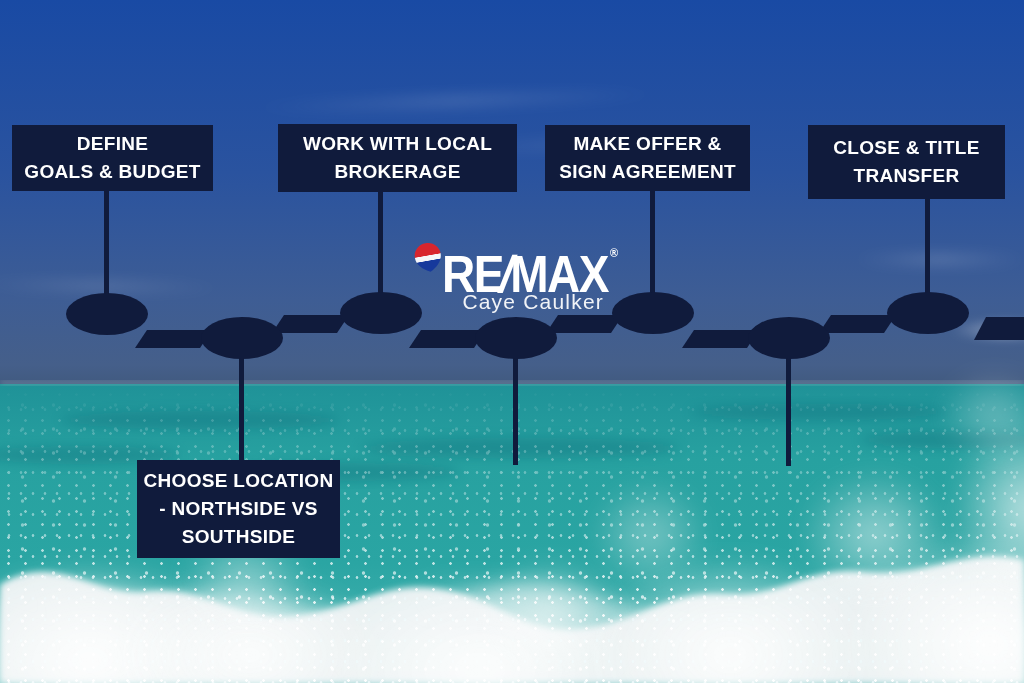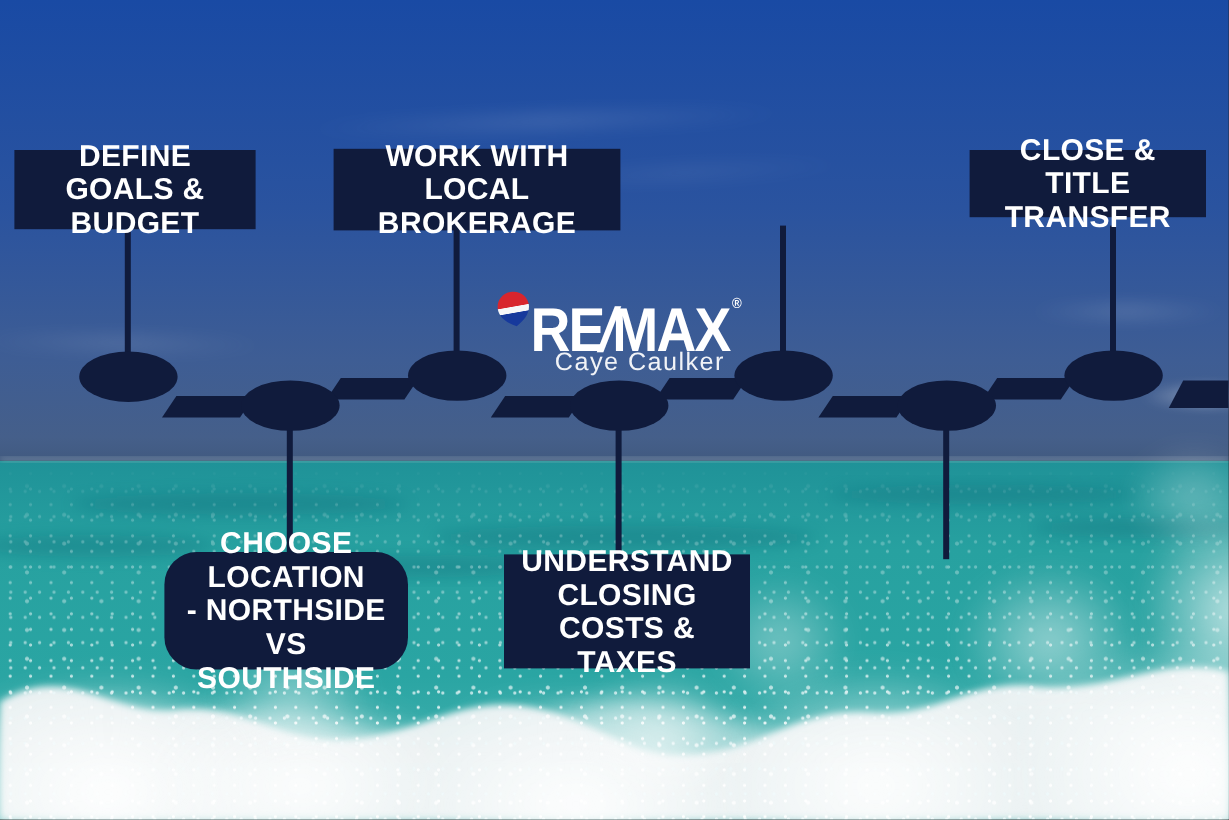--- a/index.html
+++ b/index.html
@@ -41,28 +41,28 @@
   .pl8{left:590px;top:480px;width:120px;height:110px;opacity:.4;}
   .pl9{left:180px;top:530px;width:130px;height:100px;opacity:.45;}
   .pl10{left:940px;top:370px;width:110px;height:90px;opacity:.35;}
   .pl11{left:480px;top:560px;width:140px;height:110px;opacity:.6;}
   
   .timeline{position:absolute;left:0;top:0;z-index:2;}
   
   .step{
     position:absolute;z-index:3;background:#101b3c;color:#fff;
     display:flex;align-items:center;justify-content:center;text-align:center;
-    font-weight:bold;font-size:25px;line-height:28px;letter-spacing:.3px;
+    font-weight:bold;font-size:19px;line-height:28px;letter-spacing:.3px;
     white-space:pre-line;padding:20px 6px;
   }
   .pos1{left:12px;  top:125px;width:201px;height:66px;}
   .pos2{left:278px; top:124px;width:239px;height:68px;}
   .pos3{left:545px; top:125px;width:205px;height:66px;}
-  .pos4{left:808px; top:125px;width:197px;height:56px;}
-  .pos5{left:137px; top:460px;width:203px;height:98px;border-radius:27px;}
+  .pos4{left:808px; top:125px;width:197px;height:74px;}
+  .pos5{left:137px; top:460px;width:203px;height:98px;}
   .pos6{left:420px; top:462px;width:205px;height:95px;}
   .pos7{left:703px; top:463px;width:202px;height:66px;}
   
   .logo{position:absolute;left:408px;top:238px;width:210px;z-index:3;color:#fff;}
   .balloon{position:absolute;left:6px;top:4px;}
   .brand{
     position:absolute;left:34px;top:6px;white-space:nowrap;
     font-size:46px;font-weight:bold;letter-spacing:-1.5px;
     transform:scaleY(1.12);transform-origin:top left;
   }
@@ -171,33 +171,32 @@
   </svg>
 
   <div class="step pos1">
     <span>DEFINE
 GOALS &amp; BUDGET</span>
   </div>
   <div class="step pos2">
     <span>WORK WITH LOCAL
 BROKERAGE</span>
   </div>
+  <div class="step pos3">
+    <span>MAKE OFFER &amp;
+SIGN AGREEMENT</span>
+  </div>
   <div class="step pos4">
     <span>CLOSE &amp; TITLE
 TRANSFER</span>
   </div>
   <div class="step pos5">
     <span>CHOOSE LOCATION
 - NORTHSIDE VS
 SOUTHSIDE</span>
-  </div>
-  <div class="step pos6">
-    <span>UNDERSTAND
-CLOSING COSTS &amp;
-TAXES</span>
   </div>
 
   <div class="logo">
     <svg class="balloon" width="28" height="32" viewBox="0 0 30 34">
       <defs>
         <linearGradient id="bal" x1="0" y1="0" x2="0" y2="1">
           <stop offset="0" stop-color="#d8252d"></stop>
           <stop offset="0.42" stop-color="#d8252d"></stop>
           <stop offset="0.44" stop-color="#f5f6f8"></stop>
           <stop offset="0.60" stop-color="#f5f6f8"></stop>

